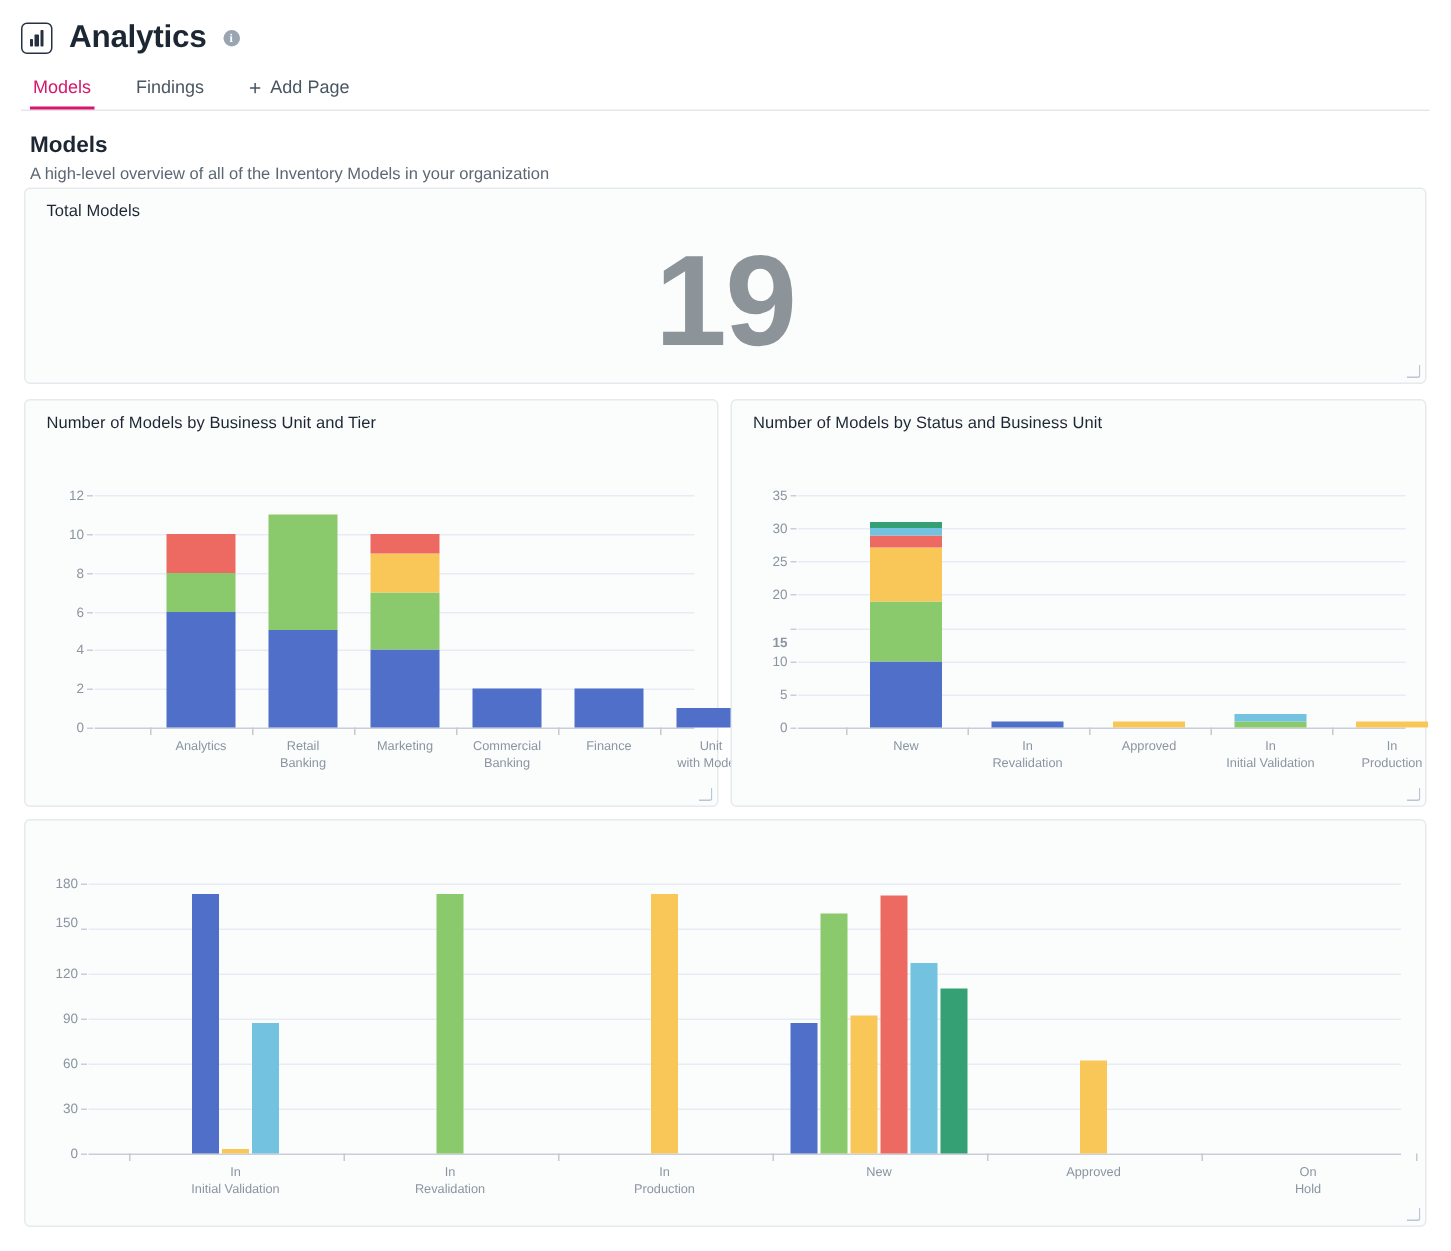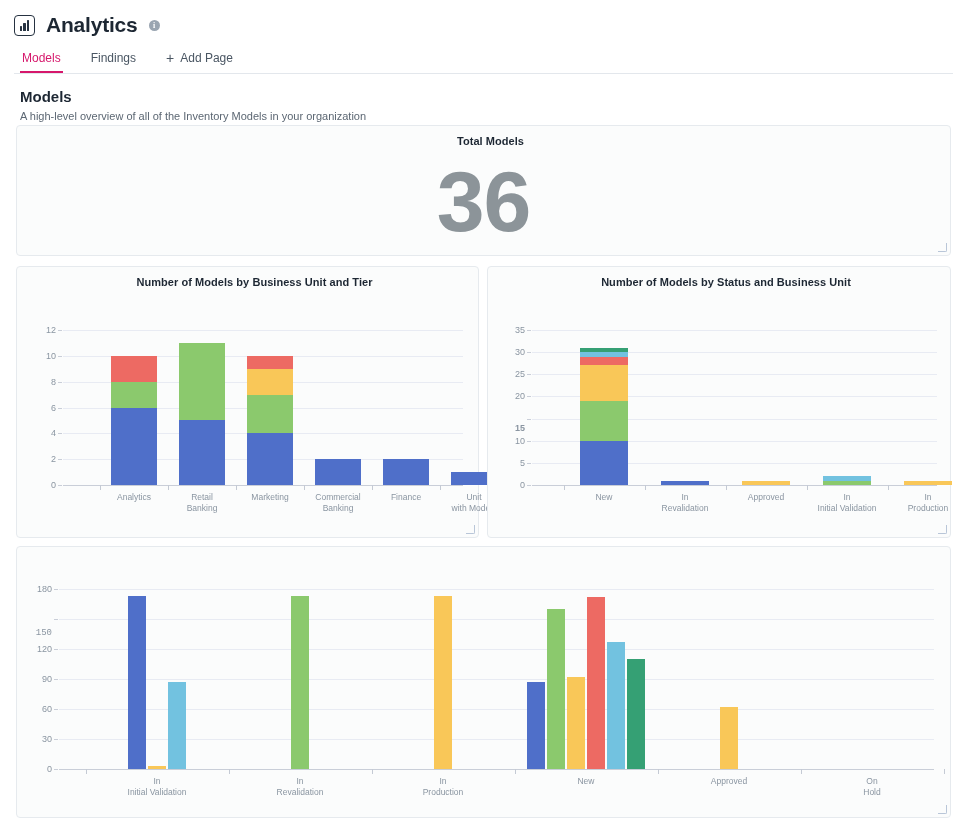--- a/index.html
+++ b/index.html
@@ -49,22 +49,22 @@
   .page-sub { font-size: 11px; color: #5c6773; margin-top: 5px; }
 
   
   .panel {
     position: absolute;
     background: #fbfcfc;
     border: 1px solid #e6eaee;
     border-radius: 4px;
   }
   .panel-title {
-    font-size: 11px; font-weight: bold; color: #1d2733;
-    padding: 9px 0 0 14px; letter-spacing: .05px; text-align: center;
+    font-size: 11px; font-weight: normal; color: #1d2733;
+    padding: 9px 0 0 14px; letter-spacing: .05px;
   }
   .panel-title.big { font-size: 11.5px; }
   .resize-handle {
     position: absolute; right: 3px; bottom: 3px; width: 9px; height: 9px;
     border-right: 1.6px solid #b9c6d8; border-bottom: 1.6px solid #b9c6d8;
     border-bottom-right-radius: 2px;
   }
 
   
   #panel-total { left: 16px; top: 125px; width: 935px; height: 131px; }
@@ -136,21 +136,21 @@
   </div>
 </div>
 
 <div class="page-head">
   <div class="page-title">Models</div>
   <div class="page-sub">A high-level overview of all of the Inventory Models in your organization</div>
 </div>
 
 <div class="panel" id="panel-total">
   <div class="panel-title">Total Models</div>
-  <div class="big-number">36</div>
+  <div class="big-number">19</div>
   <div class="resize-handle"></div>
 </div>
 
 <div class="panel" id="panel-bu">
   <div class="panel-title">Number of Models by Business Unit and Tier</div>
   <div class="chart">
       <div class="plot" style="left: 46px; top: 42px; width: 400px; height: 155px;">
         <div class="gridline base" style="top: 155px;"></div>
         <div class="gridline" style="top: 129.167px;"></div>
         <div class="gridline" style="top: 103.333px;"></div>
@@ -310,21 +310,21 @@
       <div class="ytick" style="top: 222px; left: 9px;">0</div>
       <div class="ytick-mark" style="top: 222px; left: 37px;"></div>
       <div class="ytick" style="top: 192px; left: 9px;">30</div>
       <div class="ytick-mark" style="top: 192px; left: 37px;"></div>
       <div class="ytick" style="top: 162px; left: 9px;">60</div>
       <div class="ytick-mark" style="top: 162px; left: 37px;"></div>
       <div class="ytick" style="top: 132px; left: 9px;">90</div>
       <div class="ytick-mark" style="top: 132px; left: 37px;"></div>
       <div class="ytick" style="top: 102px; left: 9px;">120</div>
       <div class="ytick-mark" style="top: 102px; left: 37px;"></div>
-      <div class="ytick" style="top: 86px; left: 9px; font-family: Liberation Mono, monospace;">150</div>
+      <div class="ytick" style="top: 68px; left: 9px;">150</div>
       <div class="ytick-mark" style="top: 72px; left: 37px;"></div>
       <div class="ytick" style="top: 42px; left: 9px;">180</div>
       <div class="ytick-mark" style="top: 42px; left: 37px;"></div>
       <div class="xlab" style="left: 140px; top: 229px; width: 163px; margin-left: 0px;">In
 Initial Validation</div>
       <div class="xtick" style="left: 68.5px; top: 222px;"></div>
       <div class="xlab" style="left: 283px; top: 229px; width: 163px; margin-left: 0px;">In
 Revalidation</div>
       <div class="xtick" style="left: 211.5px; top: 222px;"></div>
       <div class="xlab" style="left: 426px; top: 229px; width: 163px; margin-left: 0px;">In

